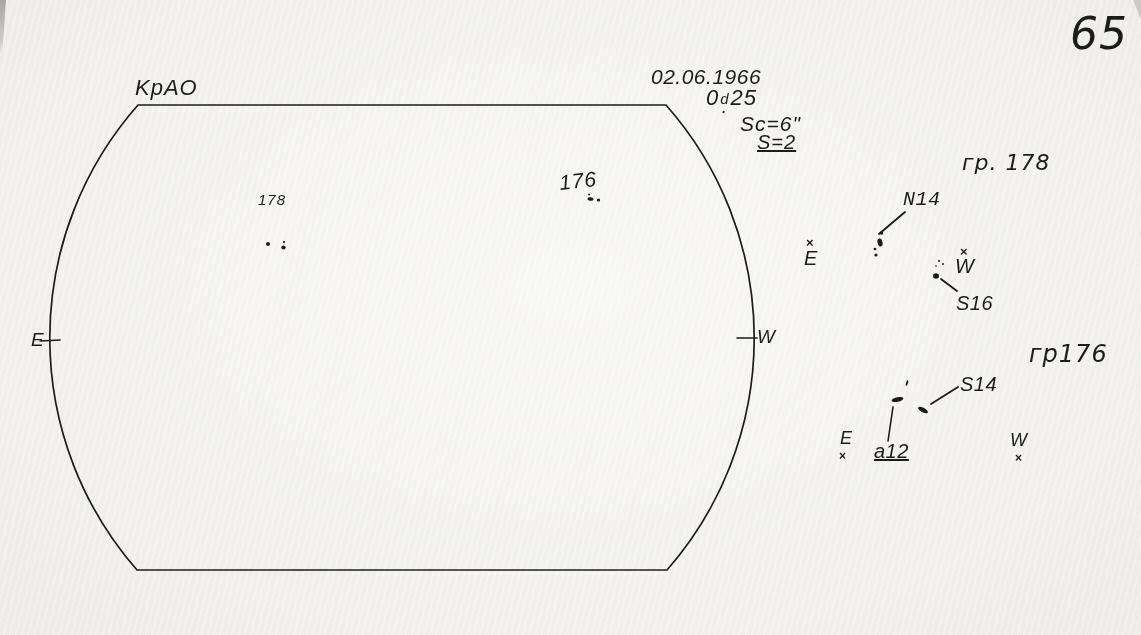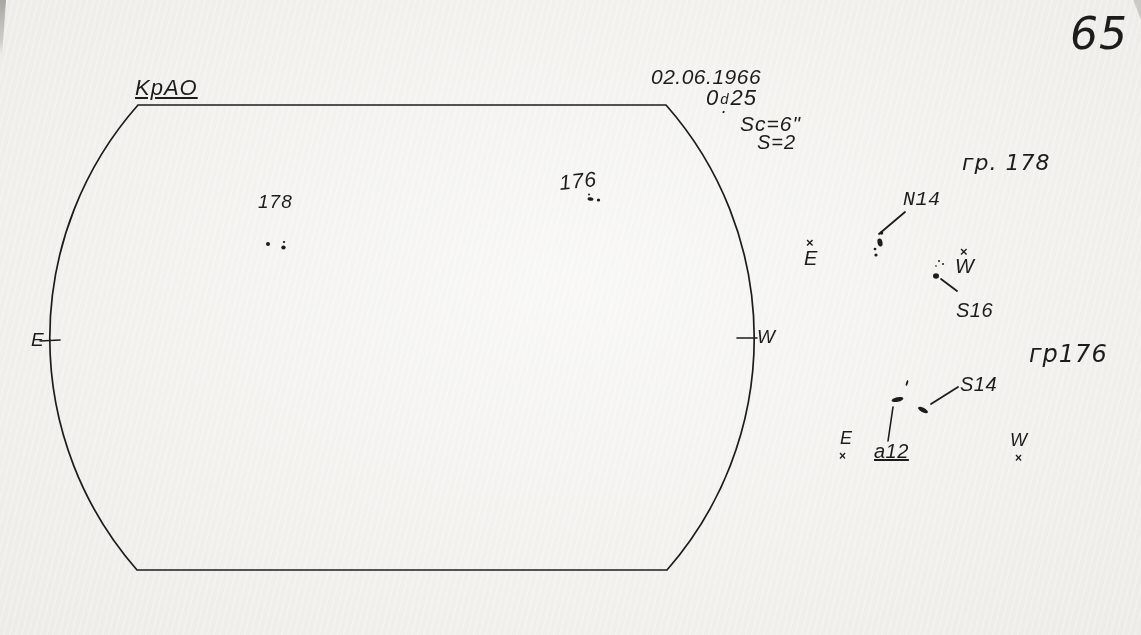--- a/index.html
+++ b/index.html
@@ -83,41 +83,41 @@
       <ellipse cx="943" cy="264" rx="1" ry="0.9" fill="#1c1c1c" transform="rotate(0 943 264)"></ellipse>
       <ellipse cx="936" cy="266" rx="0.9" ry="0.8" fill="#1c1c1c" transform="rotate(0 936 266)"></ellipse>
       <ellipse cx="936" cy="276" rx="3" ry="2.8" fill="#1c1c1c" transform="rotate(0 936 276)"></ellipse>
       <ellipse cx="907" cy="383" rx="1" ry="3" fill="#1c1c1c" transform="rotate(18 907 383)"></ellipse>
       <ellipse cx="897.5" cy="399.5" rx="6" ry="2.3" fill="#1c1c1c" transform="rotate(-12 897.5 399.5)"></ellipse>
       <ellipse cx="923" cy="410" rx="5.5" ry="2.3" fill="#1c1c1c" transform="rotate(28 923 410)"></ellipse>
     </svg>
 
   <div class="lbl script" style="left:1070px;top:12px;font-size:44px;">65</div>
 
-  <div class="lbl" style="left:135px;top:77px;font-size:22px;text-decoration:underline;">KpAO</div>
+  <div class="lbl" style="left:135px;top:77px;font-size:22px;">KpAO</div>
   <div class="lbl" style="left:651px;top:66px;font-size:21px;letter-spacing:0.5px;">02.06.1966</div>
   <div class="lbl" style="left:706px;top:87px;font-size:22px;"><span>0</span><span class="dstack">
         <span class="dsup">d</span>
         <span class="ddot">.</span>
       </span><span>25</span></div>
   <div class="lbl" style="left:740px;top:113px;font-size:21px;">Sc=6"</div>
-  <div class="lbl" style="left:757px;top:132px;font-size:20px;">S=2</div>
+  <div class="lbl" style="left:757px;top:132px;font-size:20px;text-decoration:underline;">S=2</div>
 
-  <div class="lbl" style="left:258px;top:192px;font-size:19px;">178</div>
+  <div class="lbl" style="left:258px;top:192px;font-size:15px;">178</div>
   <div class="lbl" style="left:559px;top:170px;font-size:21px;transform:rotate(-6deg);">176</div>
   <div class="lbl" style="left:31px;top:330px;font-size:19px;">E</div>
   <div class="lbl" style="left:757px;top:327px;font-size:19px;">W</div>
 
   <div class="lbl script" style="left:962px;top:152px;font-size:22px;">гр. 178</div>
   <div class="lbl" style="left:903px;top:190px;font-size:20px;letter-spacing:0.5px;font-family:Liberation Mono, monospace;">N14</div>
   <div class="xmark" style="left:806px;top:236px;font-size:13px;">×</div>
   <div class="lbl" style="left:804px;top:248px;font-size:20px;">E</div>
   <div class="xmark" style="left:960px;top:245px;font-size:13px;">×</div>
   <div class="lbl" style="left:955px;top:256px;font-size:20px;">W</div>
-  <div class="lbl" style="left:956px;top:300px;font-size:20px;letter-spacing:0.5px;">S16</div>
+  <div class="lbl" style="left:956px;top:293px;font-size:20px;letter-spacing:0.5px;">S16</div>
 
   <div class="lbl script" style="left:1029px;top:342px;font-size:24px;">гр176</div>
   <div class="lbl" style="left:960px;top:374px;font-size:20px;letter-spacing:0.5px;font-style:italic;">S14</div>
   <div class="lbl" style="left:874px;top:441px;font-size:20px;letter-spacing:0.5px;text-decoration:underline;">a12</div>
   <div class="lbl" style="left:840px;top:429px;font-size:18px;">E</div>
   <div class="xmark" style="left:839px;top:450px;font-size:12px;">×</div>
   <div class="lbl" style="left:1010px;top:431px;font-size:18px;">W</div>
   <div class="xmark" style="left:1015px;top:452px;font-size:12px;">×</div>
 
 </div>

